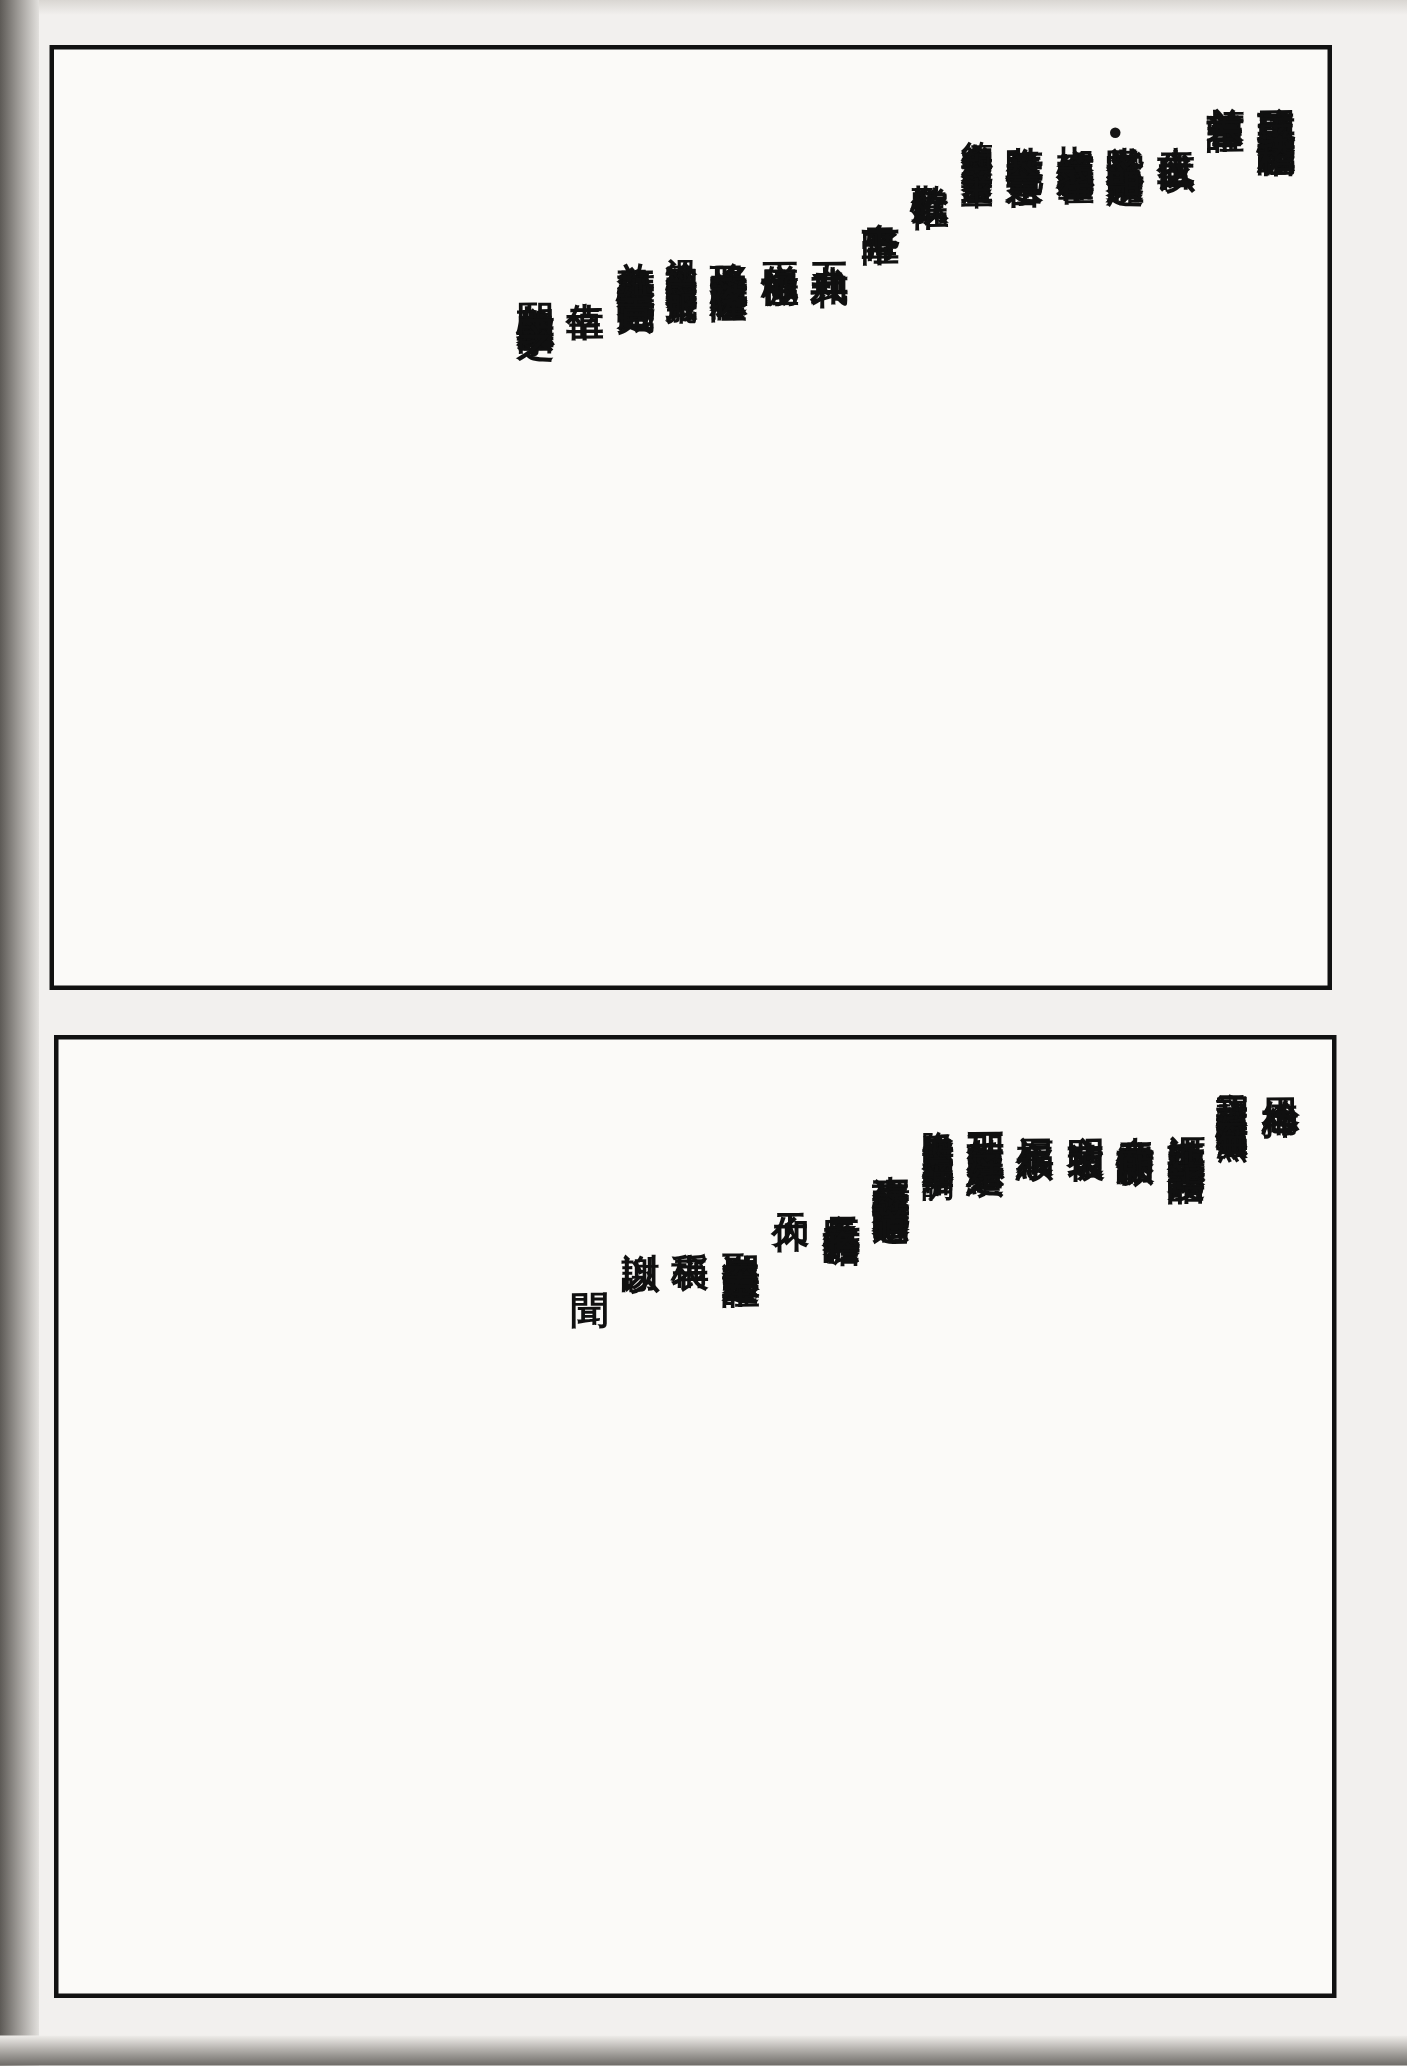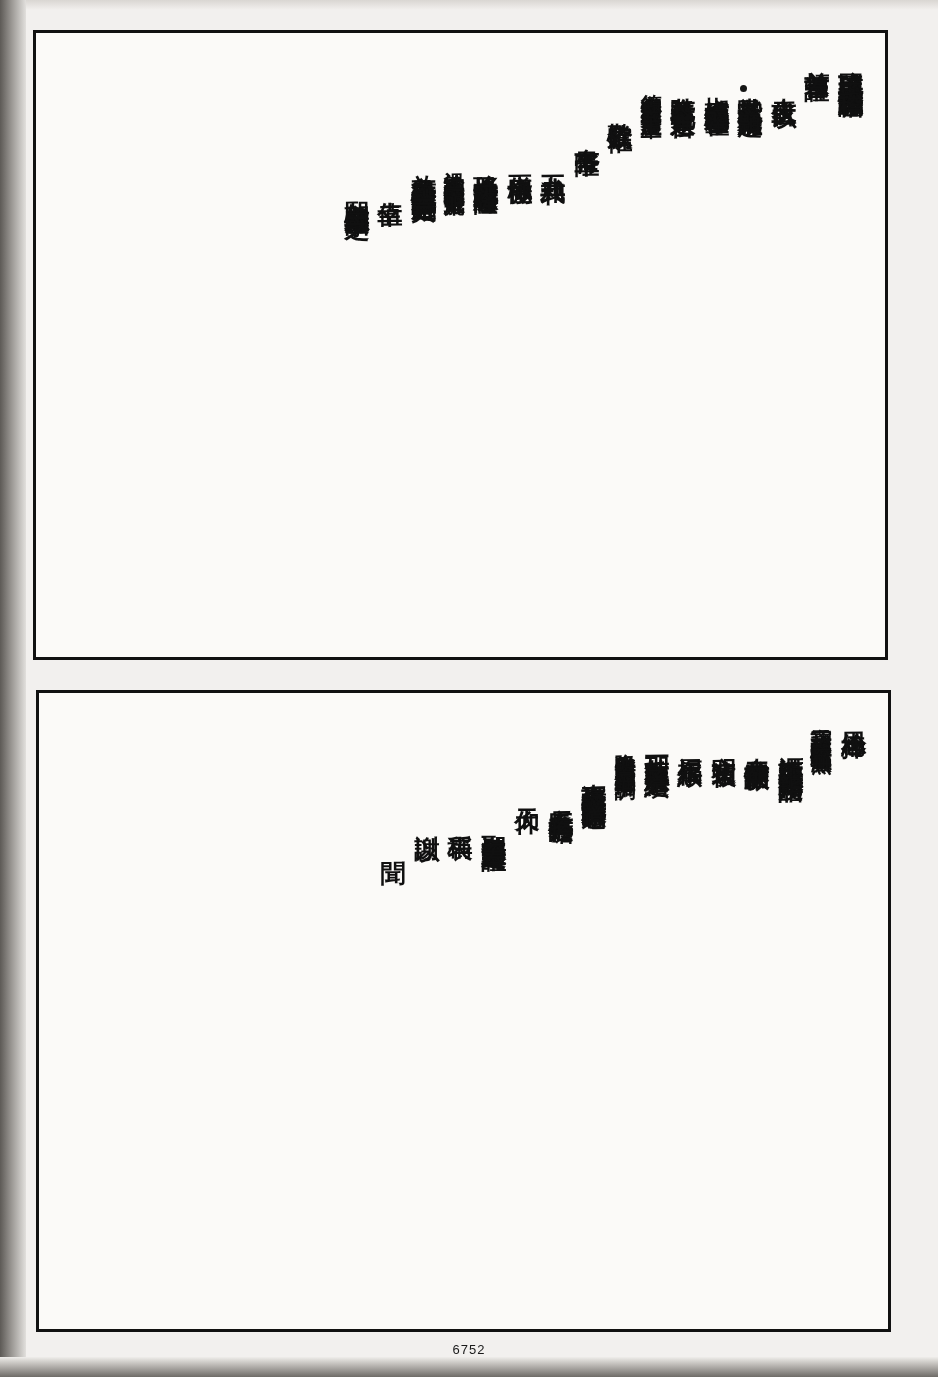--- a/index.html
+++ b/index.html
@@ -165,15 +165,14 @@
         <div class="col ind-2">事譯上無疆之頌金甌永奠人茲瞻有道</div>
         <div class="col ind-3">之長矣臣有無任瞻</div>
         <div class="col ind-3">天仰</div>
         <div class="col ind-4">聖激切屏營之至謹奉</div>
         <div class="col ind-4">表稱</div>
         <div class="col ind-4">謝以</div>
         <div class="col ind-5">聞</div>
       </div>
   </div>
 
-  <div id="page-number">6752</div>
 
 </div>
 
 </body></html>

